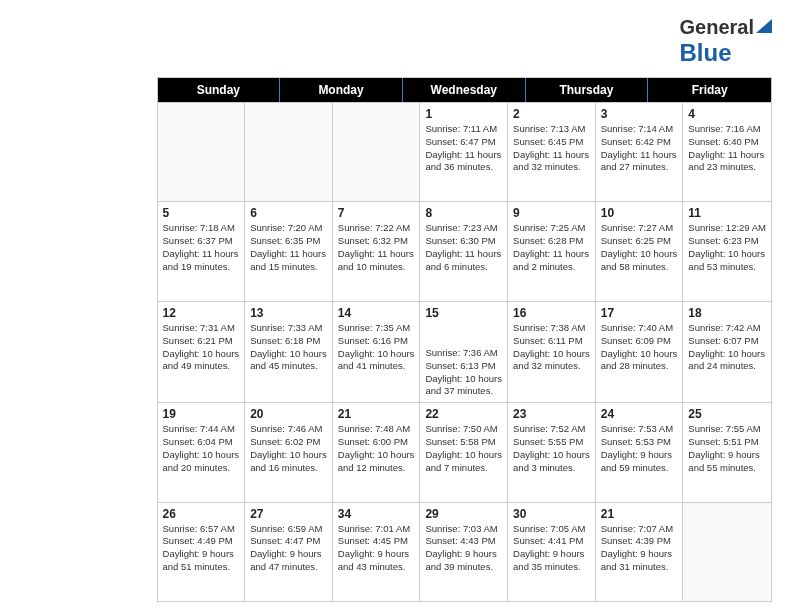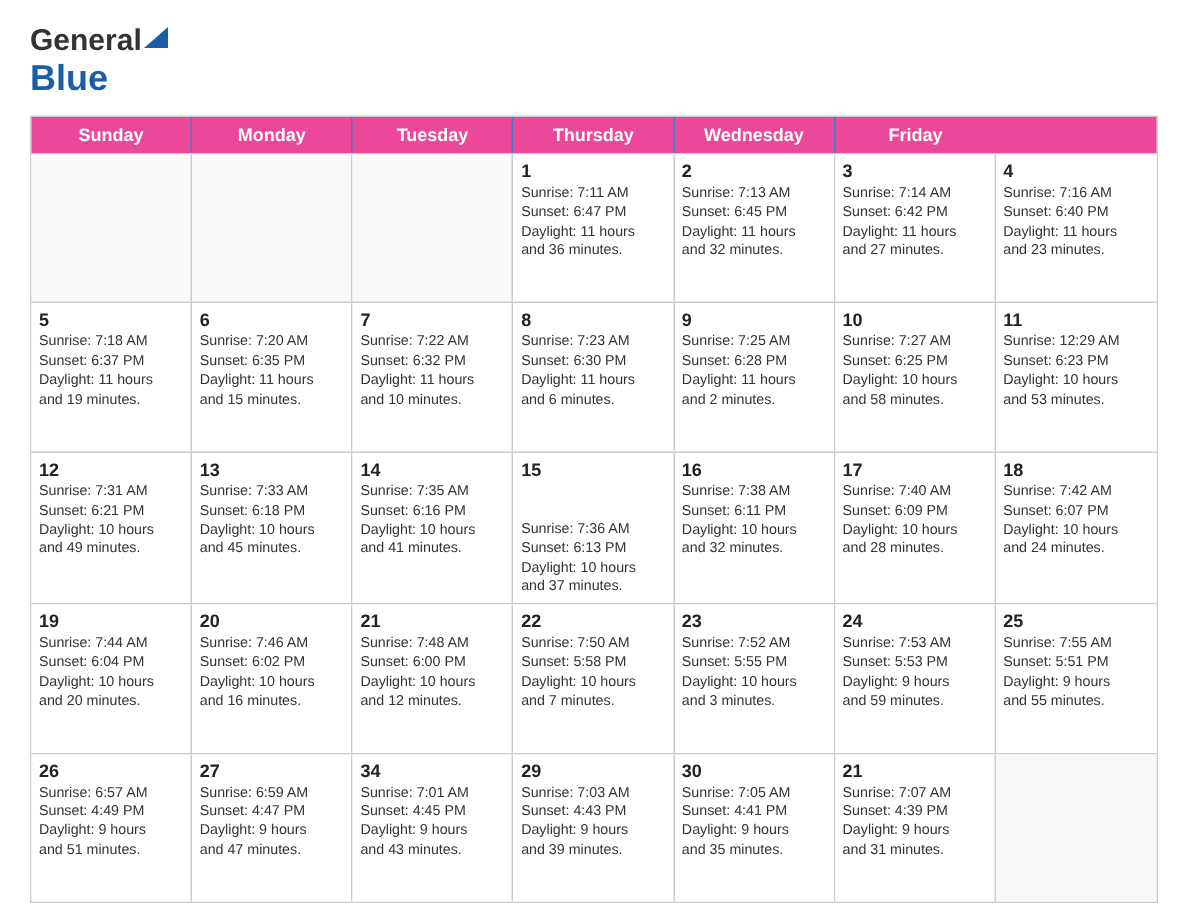--- a/index.html
+++ b/index.html
@@ -9,20 +9,21 @@
       width: 792px;
       height: 612px;
       overflow: hidden;
     }
     .page {
       width: 792px;
       height: 612px;
       padding: 16px 20px 10px 20px;
       display: flex;
       flex-direction: column;
+      align-items: flex-end;
     }
     .header {
       display: flex;
       justify-content: space-between;
       align-items: flex-start;
       margin-bottom: 10px;
     }
     .logo {
       display: flex;
       flex-direction: column;
@@ -47,22 +48,22 @@
       margin-top: 2px;
     }
     .calendar {
       flex: 1;
       display: flex;
       flex-direction: column;
       border: 1px solid #ccc;
     }
     .cal-header {
       display: grid;
-      grid-template-columns: repeat(7, 1fr);
-      background: #ec4899;
+      grid-template-columns: repeat(5, 1fr);
+      background: #000000;
     }
     .cal-header-cell {
       color: #fff;
       font-weight: bold;
       font-size: 12px;
       padding: 5px 4px;
       text-align: center;
       border-right: 1px solid #3a7ec8;
     }
     .cal-header-cell:last-child { border-right: none; }
@@ -118,23 +119,22 @@
       <div>
         <span style="font-size:24px; font-weight:bold; color:#1a5ea8;">Blue</span>
       </div>
     </div>
   </div>
 
   <div class="calendar">
     <div class="cal-header">
     <div class="cal-header-cell">Sunday</div>
         <div class="cal-header-cell">Monday</div>
-        <div class="cal-header-cell">Tuesday</div>
+        <div class="cal-header-cell">Wednesday</div>
         <div class="cal-header-cell">Thursday</div>
-        <div class="cal-header-cell">Wednesday</div>
         <div class="cal-header-cell">Friday</div>
       </div>
     <div class="cal-body">
     <div class="cal-row">
           <div class="cal-cell empty"></div>
           <div class="cal-cell empty"></div>
           <div class="cal-cell empty"></div>
           <div class="cal-cell">
             <span class="day-num">1</span>
             <div class="day-info" style="white-space: pre-line;">Sunrise: 7:11 AM

